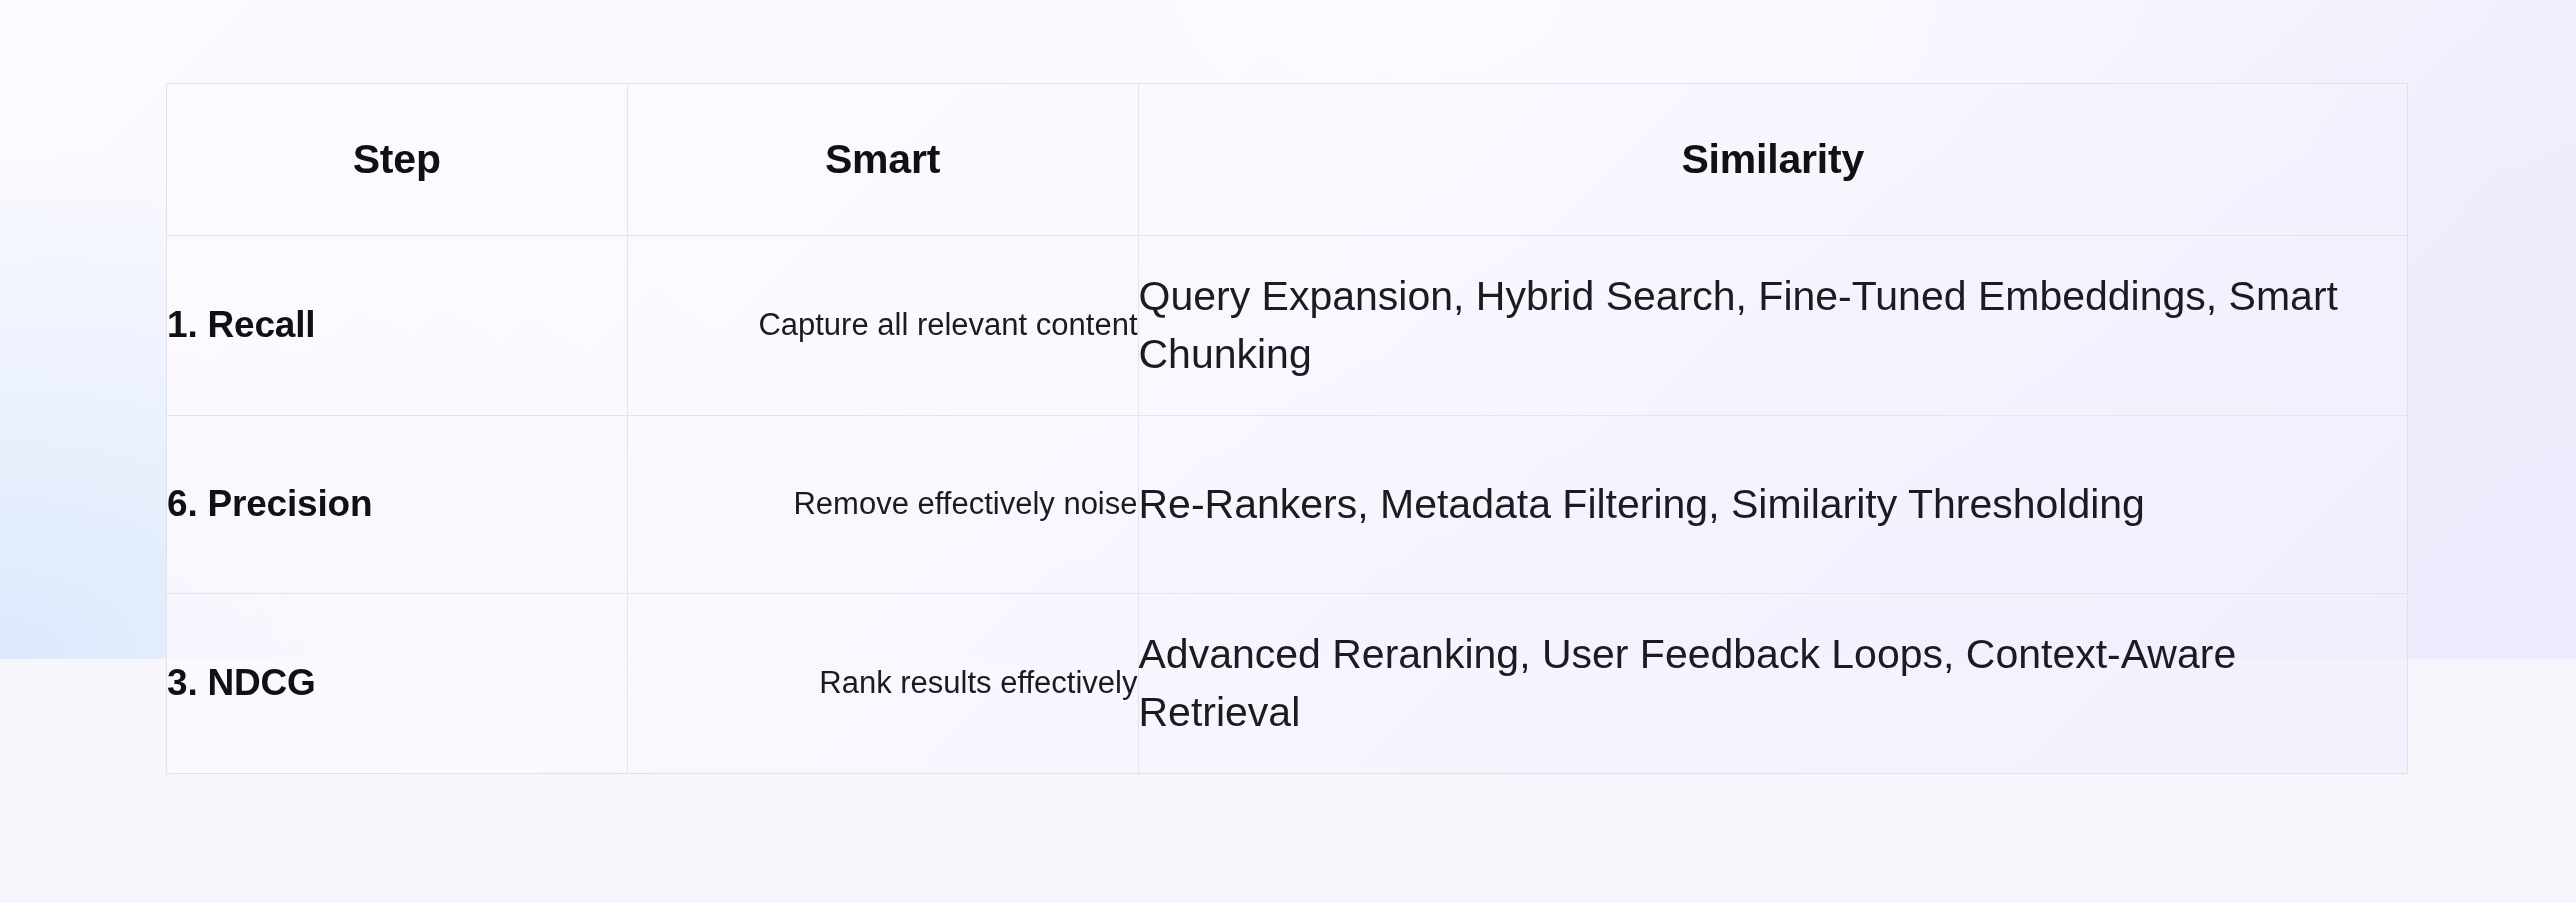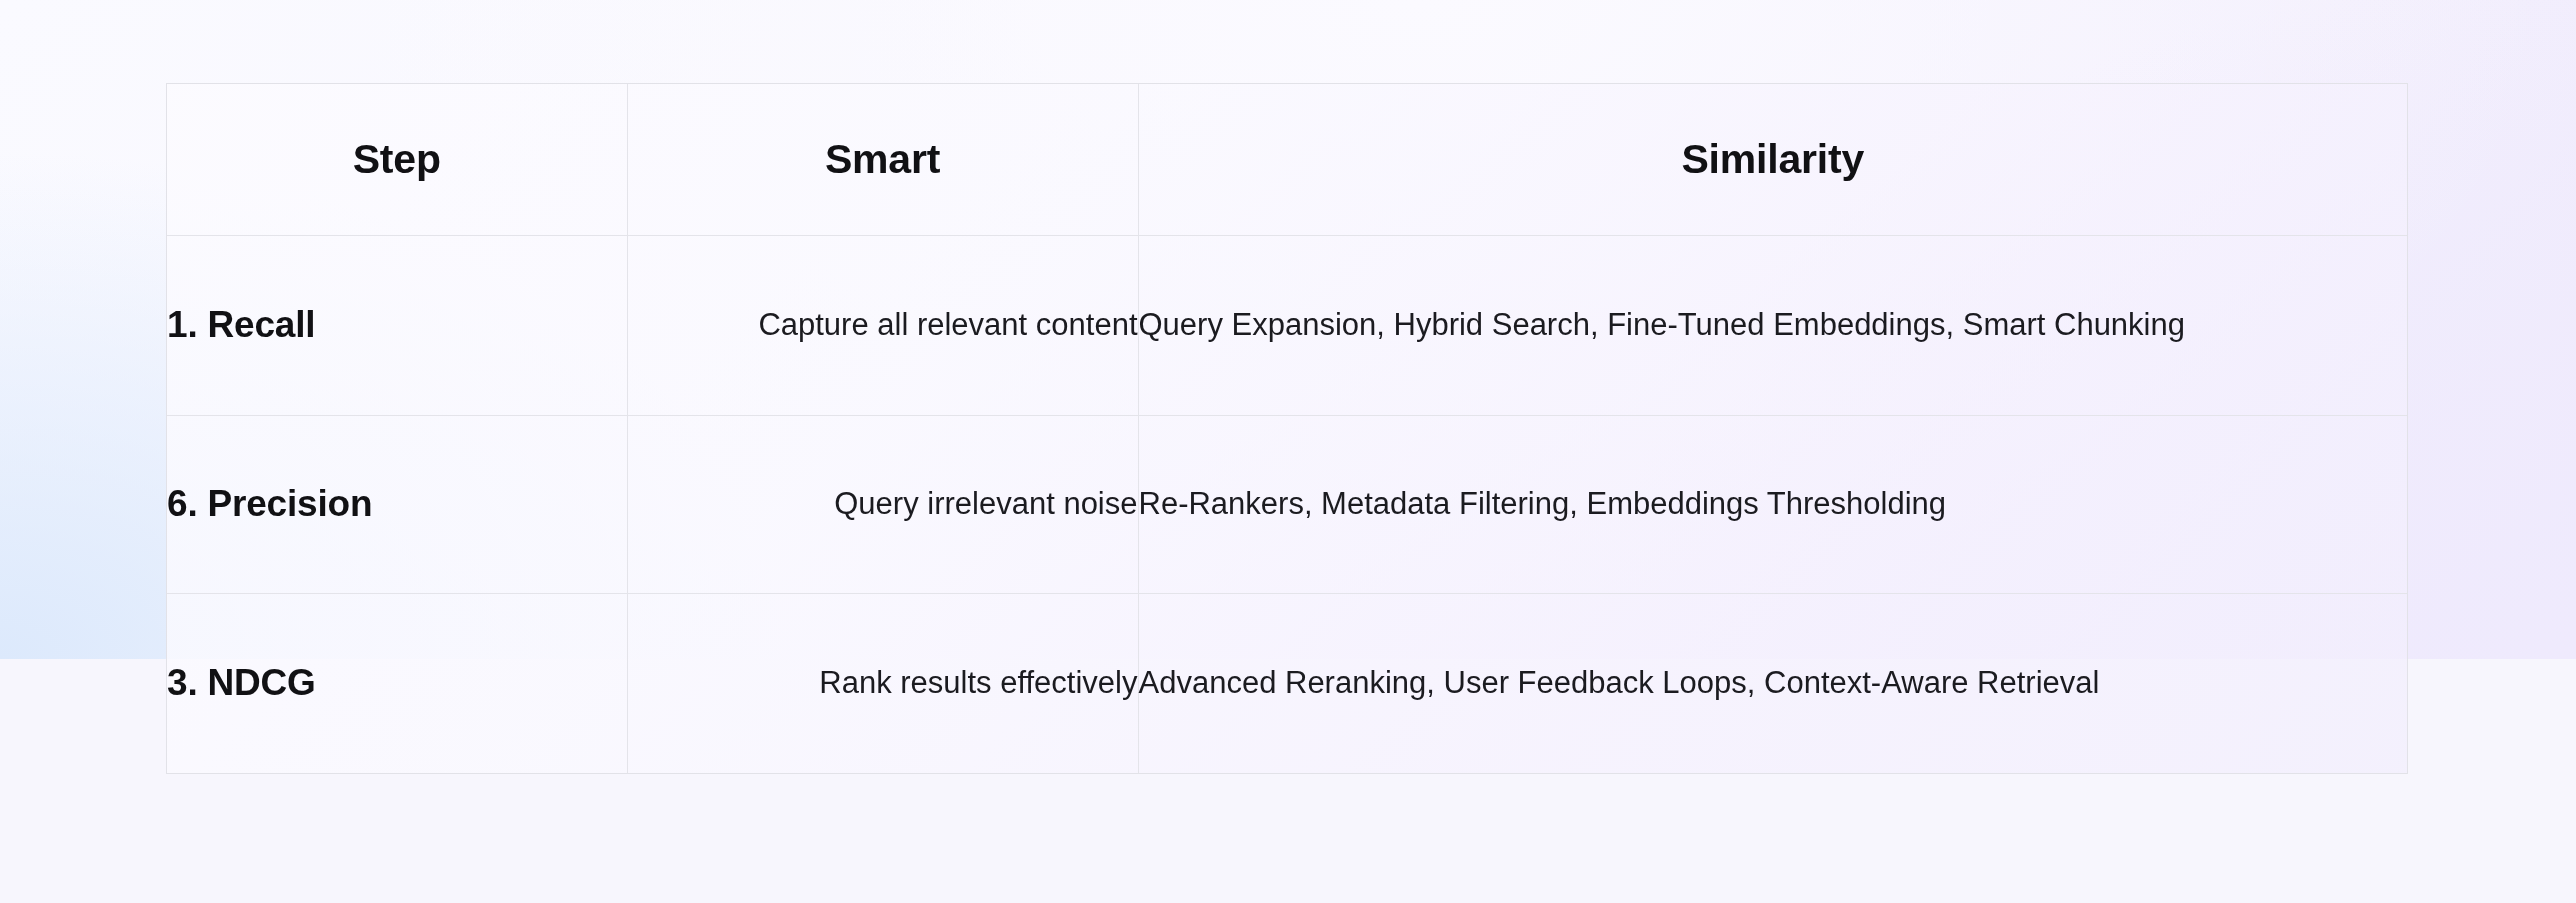--- a/index.html
+++ b/index.html
@@ -94,21 +94,21 @@
     font-weight: normal;
     font-size: 31px;
     color: #1b1b20;
     text-align: right;
     padding: 0 28px 0 25px;
     line-height: 1.42;
   }
 
   td.cell-tech {
     font-weight: normal;
-    font-size: 31px;
+    font-size: 41px;
     color: #1b1b20;
     text-align: left;
     padding: 0 30px 0 25px;
     line-height: 1.42;
   }
 </style>
 </head>
 <body>
 
 <div id="page">
@@ -131,22 +131,22 @@
 
       <tbody>
         <tr class="row-1">
           <td class="cell-step">1. Recall</td>
           <td class="cell-goal">Capture all relevant content</td>
           <td class="cell-tech">Query Expansion, Hybrid Search, Fine-Tuned Embeddings, Smart Chunking</td>
         </tr>
 
         <tr class="row-2">
           <td class="cell-step">6. Precision</td>
-          <td class="cell-goal">Query irrelevant noise</td>
-          <td class="cell-tech">Re-Rankers, Metadata Filtering, Embeddings Thresholding</td>
+          <td class="cell-goal">Remove effectively noise</td>
+          <td class="cell-tech">Re-Rankers, Metadata Filtering, Similarity Thresholding</td>
         </tr>
 
         <tr class="row-3">
           <td class="cell-step">3. NDCG</td>
           <td class="cell-goal">Rank results effectively</td>
           <td class="cell-tech">Advanced Reranking, User Feedback Loops, Context-Aware Retrieval</td>
         </tr>
       </tbody>
     </table>
   </div>

